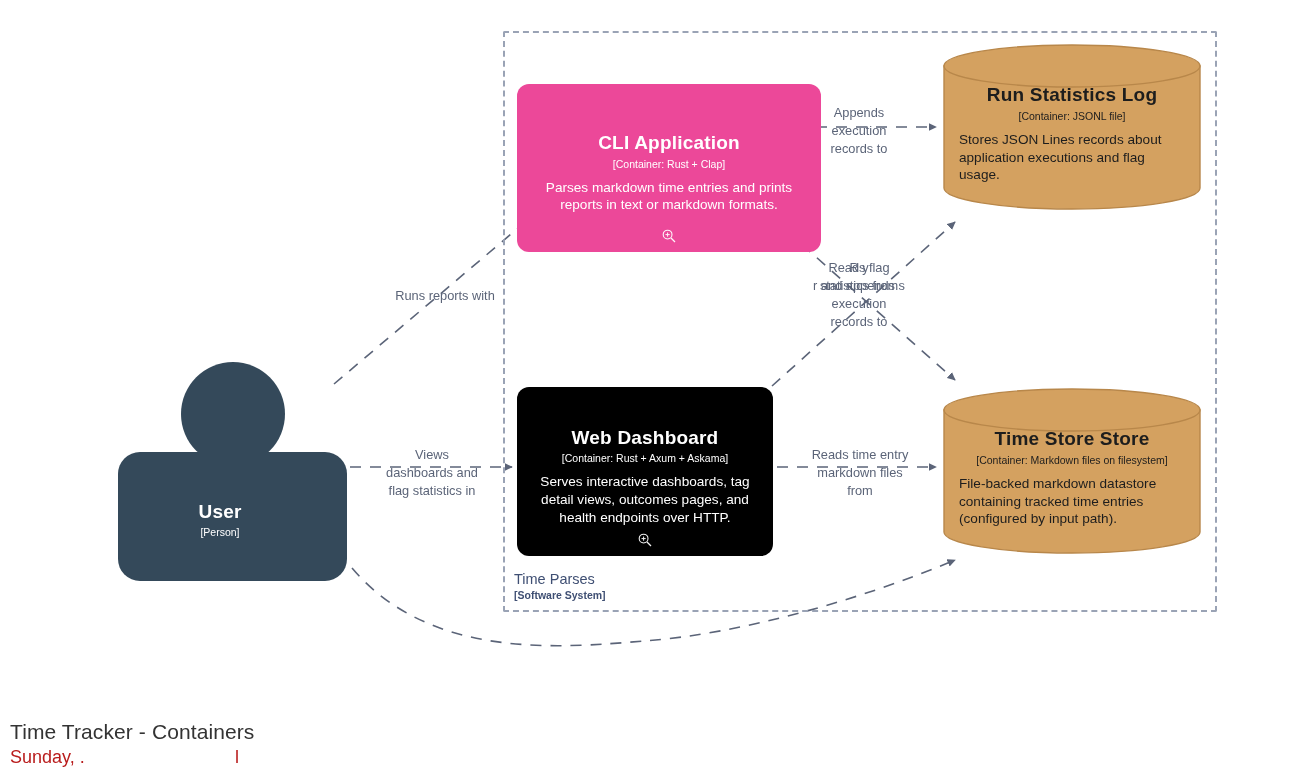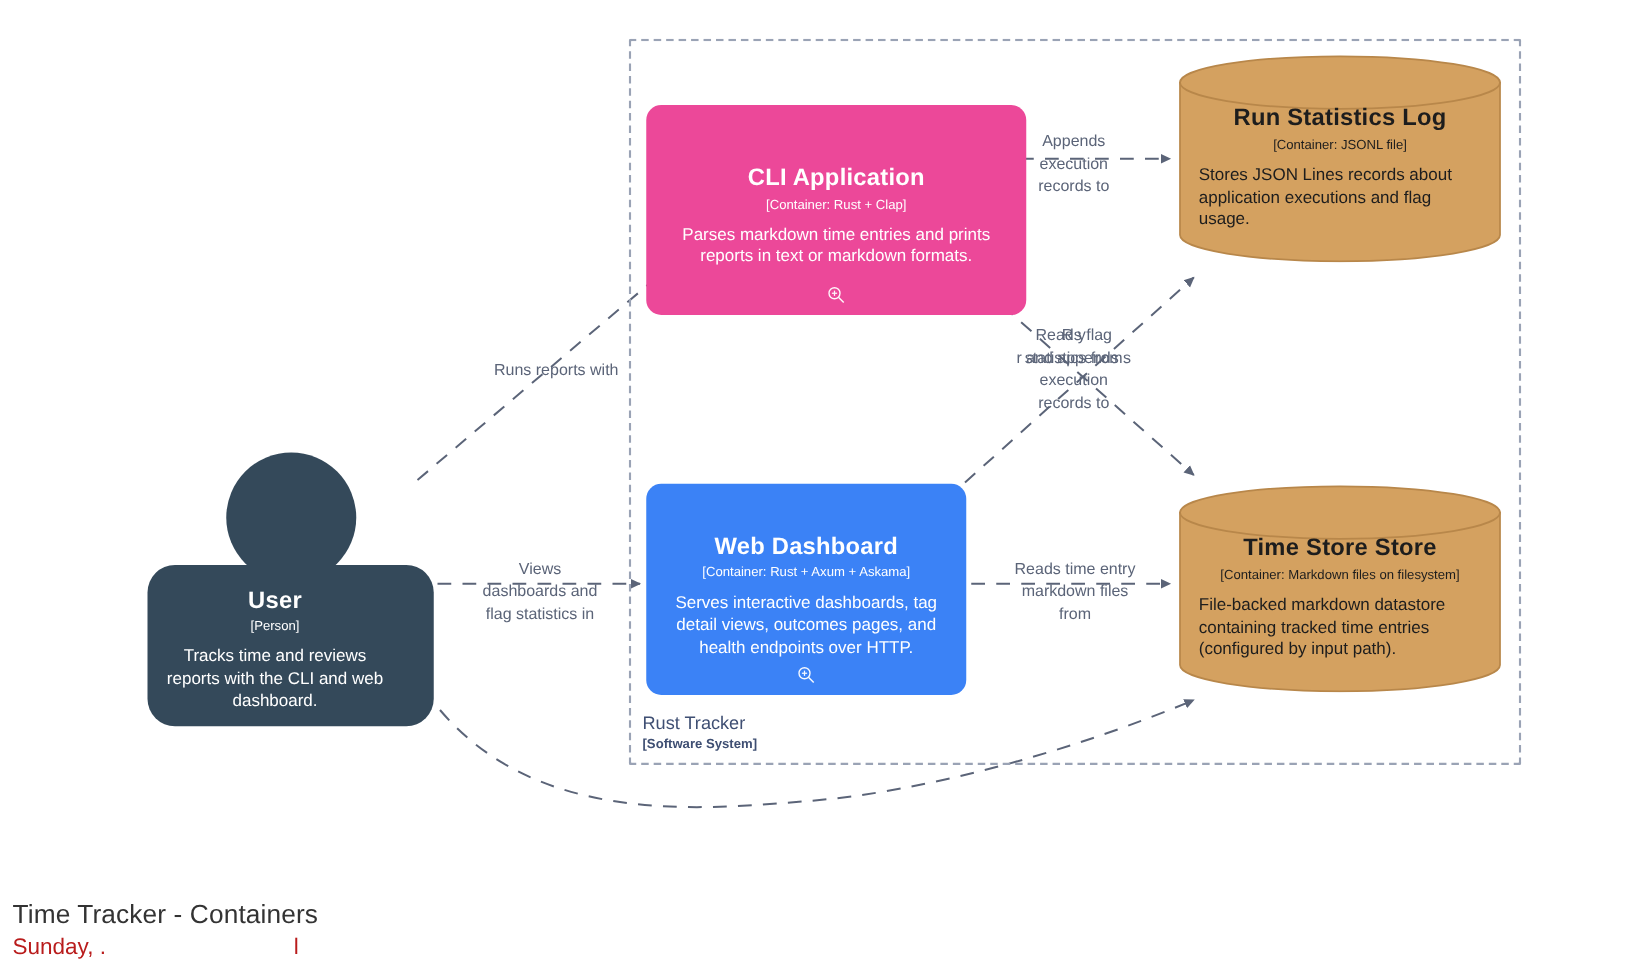--- a/index.html
+++ b/index.html
@@ -27,21 +27,21 @@
   }
   .n-title{font-size:19px;font-weight:bold;letter-spacing:.2px;line-height:1.2;}
   .n-type{font-size:10.5px;margin-top:3px;font-weight:400;}
   .n-desc{font-size:13.6px;line-height:1.30;margin-top:9px;font-weight:400;}
   .zoomicon{position:absolute;left:50%;transform:translateX(-50%);bottom:8px;
             width:16px;height:16px;opacity:.95;}
 
   
   #cli{left:517px;top:43px;width:304px;height:168px;background:#ec4899;color:#ffffff;margin-top:41px;}
   
-  #web{left:517px;top:387px;width:256px;height:169px;background:#3b82f6;color:#ffffff;}
+  #web{left:517px;top:387px;width:256px;height:169px;background:#000000;color:#ffffff;}
 
   
   .cyl{position:absolute;}
   .cyl .cyl-body{position:absolute;inset:0;}
   .cyl .cyl-text{position:absolute;left:0;right:0;top:0;bottom:0;
      display:flex;flex-direction:column;align-items:center;justify-content:center;
      padding:18px 16px 4px 16px;box-sizing:border-box;color:#1d1d1d;}
   #runlog{left:943px;top:44px;width:258px;height:166px;}
   #entrystore{left:943px;top:388px;width:258px;height:166px;}
 
@@ -90,31 +90,30 @@
       <path d="M772,386 L955,222" marker-end="url(#arr)"></path>
 
       <path d="M777,467 L936,467" marker-end="url(#arr)"></path>
 
       <path d="M352,568 C430,660 560,648 644,641 C740,634 860,600 955,560" marker-end="url(#arr)"></path>
     </g>
   </svg>
 
   <div class="boundary"></div>
   <div class="boundary-label">
-    <div class="bl-name">Rust Tracker</div>
+    <div class="bl-name">Time Parses</div>
     <div class="bl-type">[Software System]</div>
   </div>
 
   <div class="node" id="user">
     <div class="person-head"></div>
     <div class="person-body"></div>
     <div class="person-text">
       <div class="n-title">User</div>
       <div class="n-type">[Person]</div>
-      <div class="n-desc">Tracks time and reviews reports with the CLI and web dashboard.</div>
     </div>
   </div>
 
   <div class="node boxnode" id="cli">
     <div class="n-title">CLI Application</div>
     <div class="n-type">[Container: Rust + Clap]</div>
     <div class="n-desc">Parses markdown time entries and prints reports in text or markdown formats.</div>
     <svg class="zoomicon" viewBox="0 0 16 16">
       <circle cx="6.6" cy="6.6" r="4.4" fill="none" stroke="#ffffff" stroke-width="1.1"></circle>
       <line x1="6.6" y1="4.5" x2="6.6" y2="8.7" stroke="#ffffff" stroke-width="1"></line>

